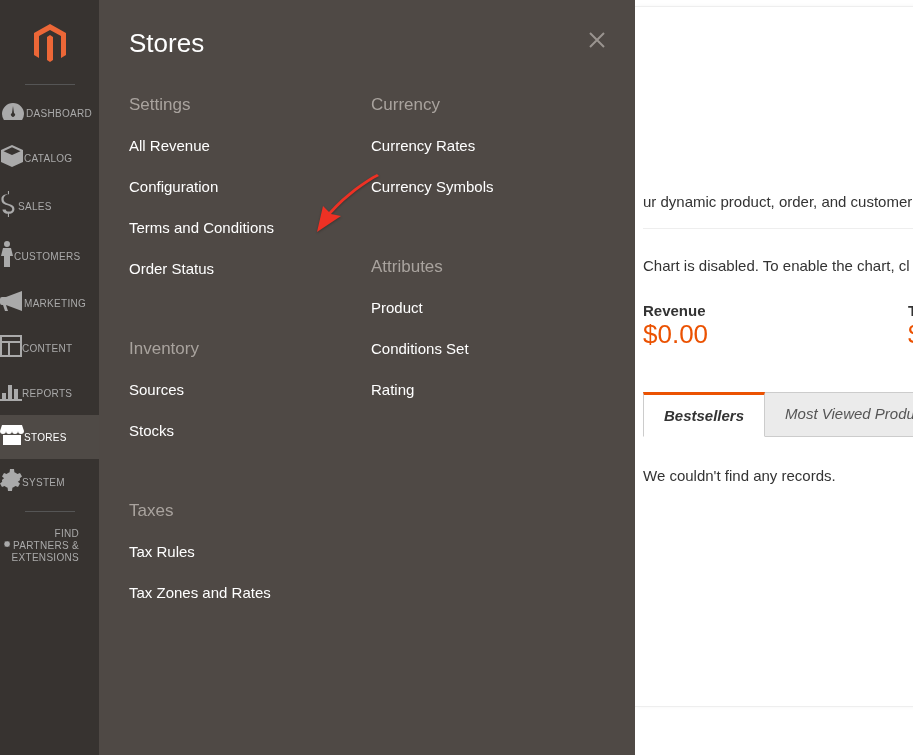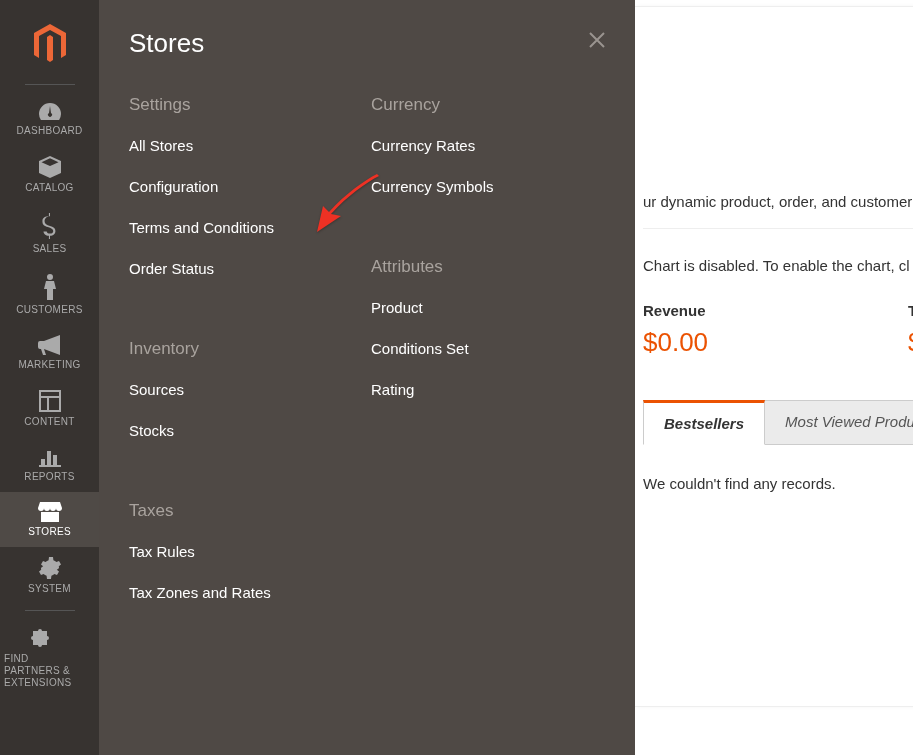--- a/index.html
+++ b/index.html
@@ -12,25 +12,25 @@
     background: #373330;
     color: #aaa;
     display:flex; flex-direction:column; align-items:center;
     padding-top:12px;
     flex-shrink:0;
   }
   .nav .logo { margin: 12px 0 10px; }
   .nav hr.sep { width: 50px; border:0; border-top:1px solid #555; margin: 6px 0 6px; }
   .nav-item {
     width:100%;
-    display:flex; flex-direction:column; align-items:center;
+    display:flex; flex-direction:row; align-items:center;
     color:#aaa; font-size:10px; letter-spacing:0.3px;
     padding: 10px 0 10px;
     cursor:pointer;
-    text-align:left;
+    text-align:right;
   }
   .nav-item.active { background:#4f4a46; color:#fff;}
   .nav-item svg { display:block; margin-bottom:4px; fill:#aaa;}
   .nav-item.active svg { fill:#fff;}
   .nav-item .label { text-transform:uppercase; }
 
   
   .flyout {
     width: 536px;
     background:#4f4945;
@@ -62,21 +62,21 @@
     border-top:1px solid #eee;
     border-bottom:1px solid #eee;
     margin:6px 3px 48px 0;
     box-shadow: 2px 0 4px rgba(0,0,0,.04);
   }
   .main-inner { padding-left:8px; padding-top:180px; }
   .info-text { color:#333; font-size:15px; padding:6px 0 18px; border-bottom:1px solid #eee; width:100%; white-space:nowrap;}
   .chart-note { color:#333; font-size:15px; padding:28px 0 10px; white-space:nowrap;}
   .metrics { display:flex; margin-top:18px; gap:200px;}
   .metric .mlabel { font-size:15px; color:#333; font-weight:600;}
-  .metric .mval { font-size:26px; color:#eb5202; font-weight:400; margin-top:8px;}
+  .metric .mval { font-size:26px; color:#eb5202; font-weight:400; margin-top:0;}
   .tabs { margin-top:42px; display:flex; }
   .tab { border:1px solid #ccc; padding:12px 20px; font-size:15px; background:#ebebeb; color:#555; cursor:pointer; position:relative; white-space:nowrap;font-style:italic;}
   .tab.active { background:#fff; color:#333; font-weight:700; border-top:3px solid #eb5202; border-bottom-color:#fff; }
   .tab + .tab { border-left:0;}
   .records { margin-top:30px; font-size:15px; color:#333;}
 
 </style>
 </head>
 <body>
 
@@ -163,21 +163,21 @@
   <h1>Stores</h1>
   <div class="close-x">
     <svg width="20" height="20" viewBox="0 0 20 20">
         <path stroke="#9a948f" stroke-width="2" fill="none" d="M3 3l14 14M17 3 3 17"></path>
       </svg>
   </div>
 
   <div class="cols">
     <div class="col">
       <div class="group-title first">Settings</div>
-      <div class="link-item">All Stores</div>
+      <div class="link-item">All Revenue</div>
       <div class="link-item">Configuration</div>
       <div class="link-item">Terms and Conditions</div>
       <div class="link-item">Order Status</div>
 
       <div class="group-title" style="margin-top:50px">Inventory</div>
       <div class="link-item">Sources</div>
       <div class="link-item">Stocks</div>
 
       <div class="group-title" style="margin-top:50px">Taxes</div>
       <div class="link-item">Tax Rules</div>

